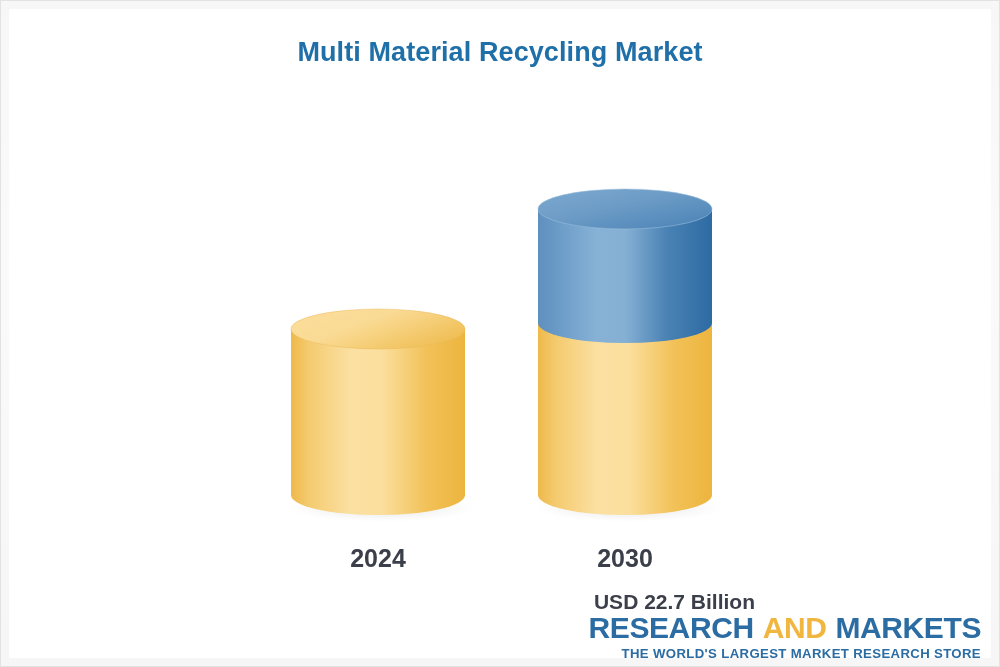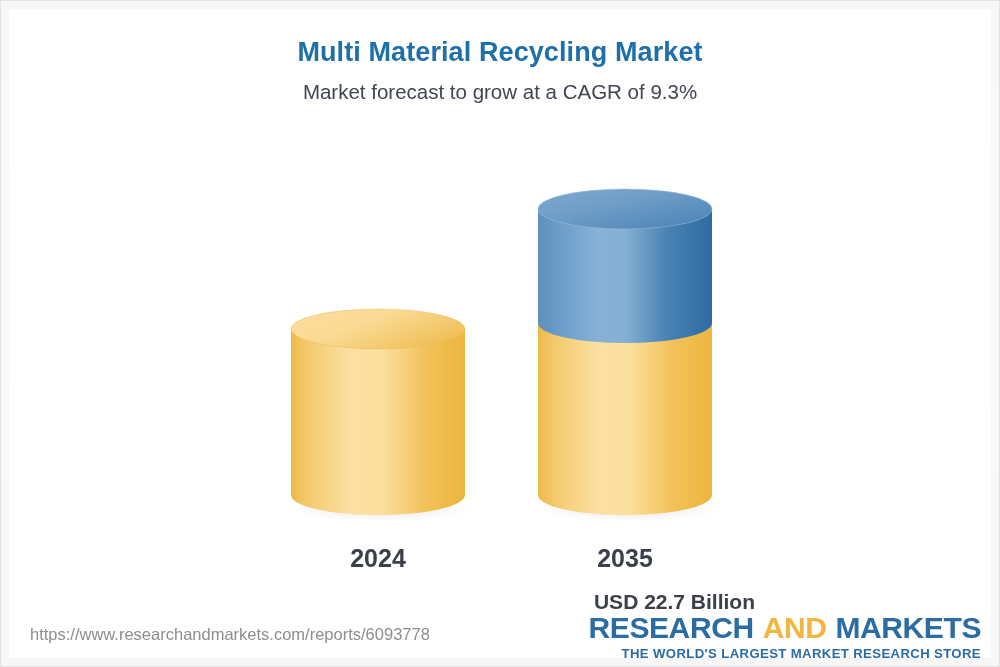--- a/index.html
+++ b/index.html
@@ -159,21 +159,20 @@
 </style>
 </head>
 <body>
 
 <div id="infographic-card">
   <div id="page-tint"></div>
   <div id="white-plate"></div>
 
   <div id="header-block">
     <h1 id="chart-title">Multi Material Recycling Market</h1>
-    <p id="chart-subtitle">Market forecast to grow at a CAGR of 9.3%</p>
   </div>
 
   <div id="plot-area">
 
     <div class="bar-group" id="bar-group-0">
 
       <div class="cylinder-wrap">
         <svg class="cyl-svg" width="200" height="220" viewBox="0 0 200 220">
           <defs>
             <linearGradient id="yellowBody0" x1="0" y1="0" x2="1" y2="0">
@@ -246,26 +245,25 @@
 
           <path d="M 13 138 L 13 310 A 87 20 0 0 0 187 310 L 187 138 Z" fill="url(#yellowBody1)"></path>
 
           <path d="M 13 24 L 13 138 A 87 20 0 0 0 187 138 L 187 24 Z" fill="url(#blueBody1)"></path>
 
           <ellipse cx="100" cy="24" rx="87" ry="20" fill="url(#blueTop1)"></ellipse>
           <ellipse cx="100" cy="24" rx="87" ry="20" fill="none" stroke="#9dc0dd" stroke-opacity="0.55" stroke-width="1"></ellipse>
         </svg>
       </div>
 
-      <div class="axis-label">2035</div>
+      <div class="axis-label">2030</div>
     </div>
   </div>
 
   <div id="footer-block">
-    <a id="source-url" href="#" style="text-decoration:none;">https://www.researchandmarkets.com/reports/6093778</a>
 
     <div id="brand-logo">
       <div id="logo-wordmark">
         <span class="logo-word-primary">RESEARCH</span><span style="display:inline-block;width:9px;"></span><span class="logo-word-accent">AND</span><span style="display:inline-block;width:9px;"></span><span class="logo-word-primary">MARKETS</span>
       </div>
       <div id="logo-tagline">THE WORLD'S LARGEST MARKET RESEARCH STORE</div>
     </div>
   </div>
 </div>
 

